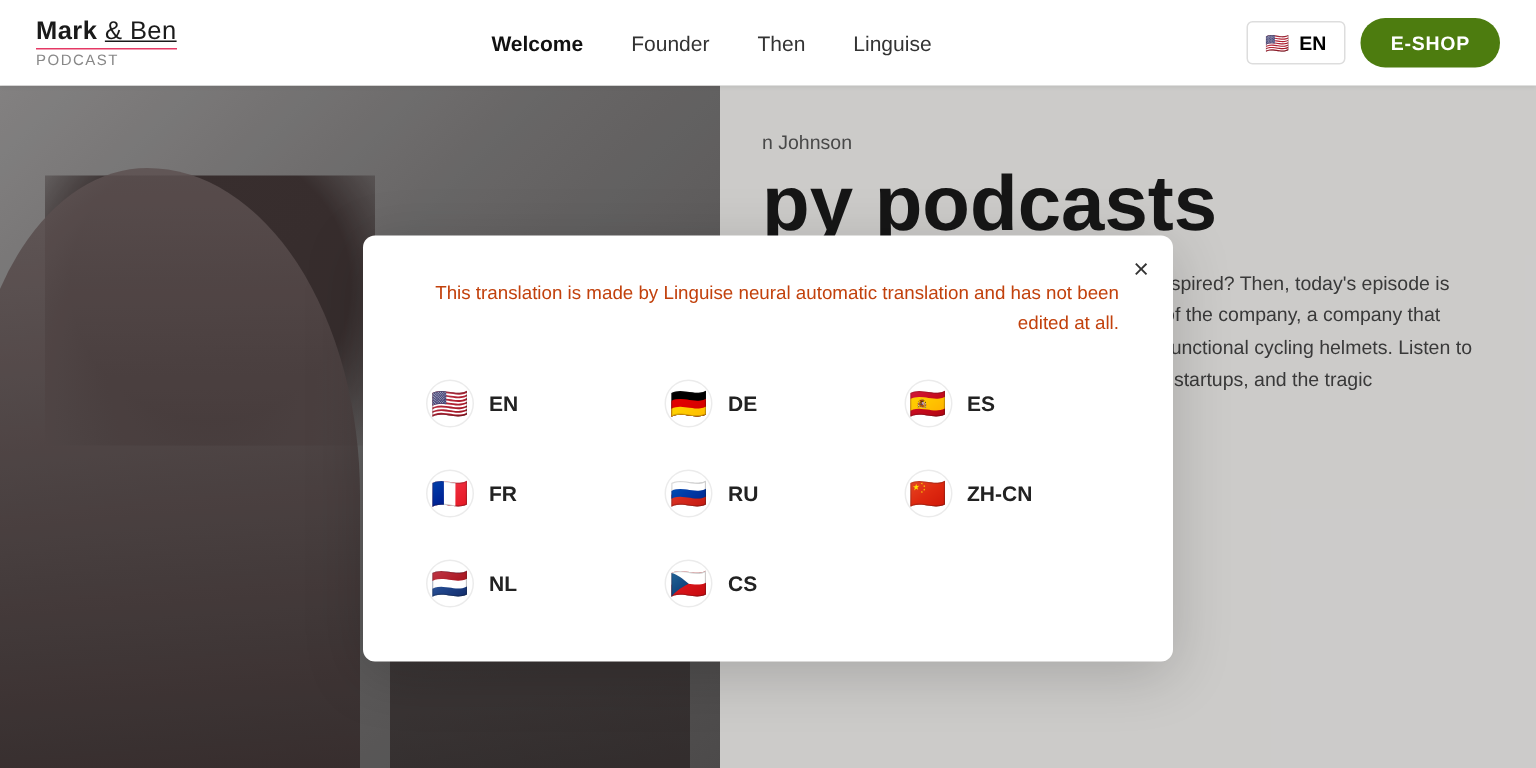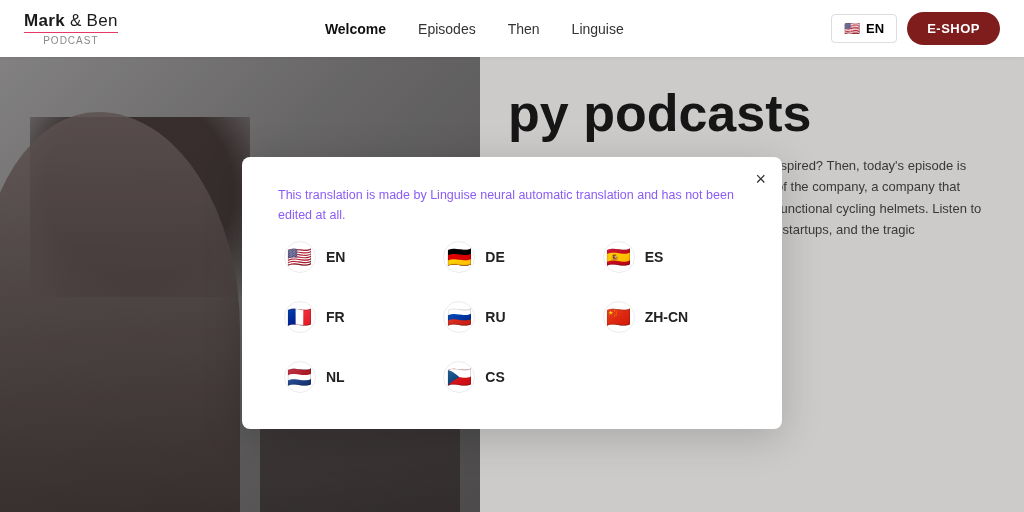--- a/index.html
+++ b/index.html
@@ -6,33 +6,33 @@
     body { font-family: 'Helvetica Neue', Arial, sans-serif; background: #f0efed; width: 1024px; height: 512px; overflow: hidden; position: relative; }
 
     
     .header {
       position: absolute; top: 0; left: 0; right: 0; height: 57px;
       background: #fff; display: flex; align-items: center; justify-content: space-between;
       padding: 0 24px; z-index: 100; box-shadow: 0 1px 3px rgba(0,0,0,0.07);
     }
     .logo-area { display: flex; flex-direction: column; }
     .logo-title { font-size: 17px; font-weight: 700; color: #1a1a1a; letter-spacing: 0.3px; }
-    .logo-title span { font-weight: 400; }
-    .logo-subtitle { font-size: 10px; color: #888; letter-spacing: 1px; text-transform: uppercase; border-top: 1.5px solid #e53965; padding-top: 2px; margin-top: 1px; text-align: center; }
+    .logo-title span { font-weight: 400; text-decoration: underline; }
+    .logo-subtitle { font-size: 10px; color: #888; letter-spacing: 1px; text-transform: uppercase; border-top: 1.5px solid #e53965; padding-top: 2px; margin-top: 1px; }
     .nav { display: flex; align-items: center; gap: 32px; }
     .nav-link { font-size: 14px; color: #333; text-decoration: none; cursor: pointer; }
     .nav-link.active { font-weight: 700; color: #111; }
     .header-right { display: flex; align-items: center; gap: 10px; }
     .lang-btn {
       display: flex; align-items: center; gap: 6px;
       border: 1px solid #ddd; border-radius: 4px; padding: 6px 12px;
       background: #fff; cursor: pointer; font-size: 13px; font-weight: 600;
     }
     .eshop-btn {
-      background: #7f1d1d; color: #fff; border: none; border-radius: 24px;
+      background: #4d7c0f; color: #fff; border: none; border-radius: 24px;
       padding: 9px 20px; font-size: 13px; font-weight: 700; cursor: pointer; letter-spacing: 0.5px;
     }
 
     
     .hero-bg {
       position: absolute; top: 57px; left: 0; width: 480px; bottom: 0;
       background: #b0aeae;
       overflow: hidden;
     }
     .hero-bg-inner {
@@ -79,22 +79,22 @@
       background: #fff; border-radius: 8px; padding: 28px 36px 32px;
       width: 540px; position: relative;
       box-shadow: 0 8px 40px rgba(0,0,0,0.18);
     }
     .modal-close {
       position: absolute; top: 12px; right: 16px;
       font-size: 18px; color: #333; cursor: pointer; background: none; border: none;
       font-weight: 400;
     }
     .modal-description {
-      font-size: 12.5px; color: #8b5cf6; text-align: left;
-      line-height: 1.6; margin-bottom: 12px;
+      font-size: 12.5px; color: #c2410c; text-align: right;
+      line-height: 1.6; margin-bottom: 24px;
     }
     .lang-grid {
       display: grid; grid-template-columns: repeat(3, 1fr);
       row-gap: 20px; column-gap: 10px;
     }
     .lang-item {
       display: flex; align-items: center; gap: 10px;
       cursor: pointer; padding: 4px 6px; border-radius: 4px;
     }
     .flag-circle {
@@ -115,41 +115,42 @@
 
 <header class="header">
   <div class="logo-area">
     <span class="logo-title">
       Mark <span>&amp; Ben</span>
     </span>
     <span class="logo-subtitle">Podcast</span>
   </div>
   <nav class="nav">
     <a class="nav-link active">Welcome</a>
-    <a class="nav-link">Episodes</a>
+    <a class="nav-link">Founder</a>
     <a class="nav-link">Then</a>
     <a class="nav-link">Linguise</a>
   </nav>
   <div class="header-right">
     <button class="lang-btn">
       <span>🇺🇸</span>
       <span>EN</span>
     </button>
     <button class="eshop-btn">E-SHOP</button>
   </div>
 </header>
 
 <div class="hero-bg">
   <div class="hero-bg-inner"></div>
   <div class="hair-top"></div>
   <div class="person-left"></div>
   <div class="person-right"></div>
 </div>
 
 <div class="content-area">
+  <p class="hero-name">n Johnson</p>
   <h1 class="hero-title">
     <span>py podcasts</span>
   </h1>
   <p class="hero-body">
     <span>Interested in listening to </span><strong>podcasts</strong><span> and being inspired? Then, today's episode is perfect for you! Meet Mark, Founder and CEO of the company, a company that creates sustainable, aesthetic, and the perfect functional cycling helmets. Listen to how she found her passion in social enterprise, startups, and the tragic</span>
   </p>
 </div>
 
 <div class="modal-overlay">
   <div class="modal">

